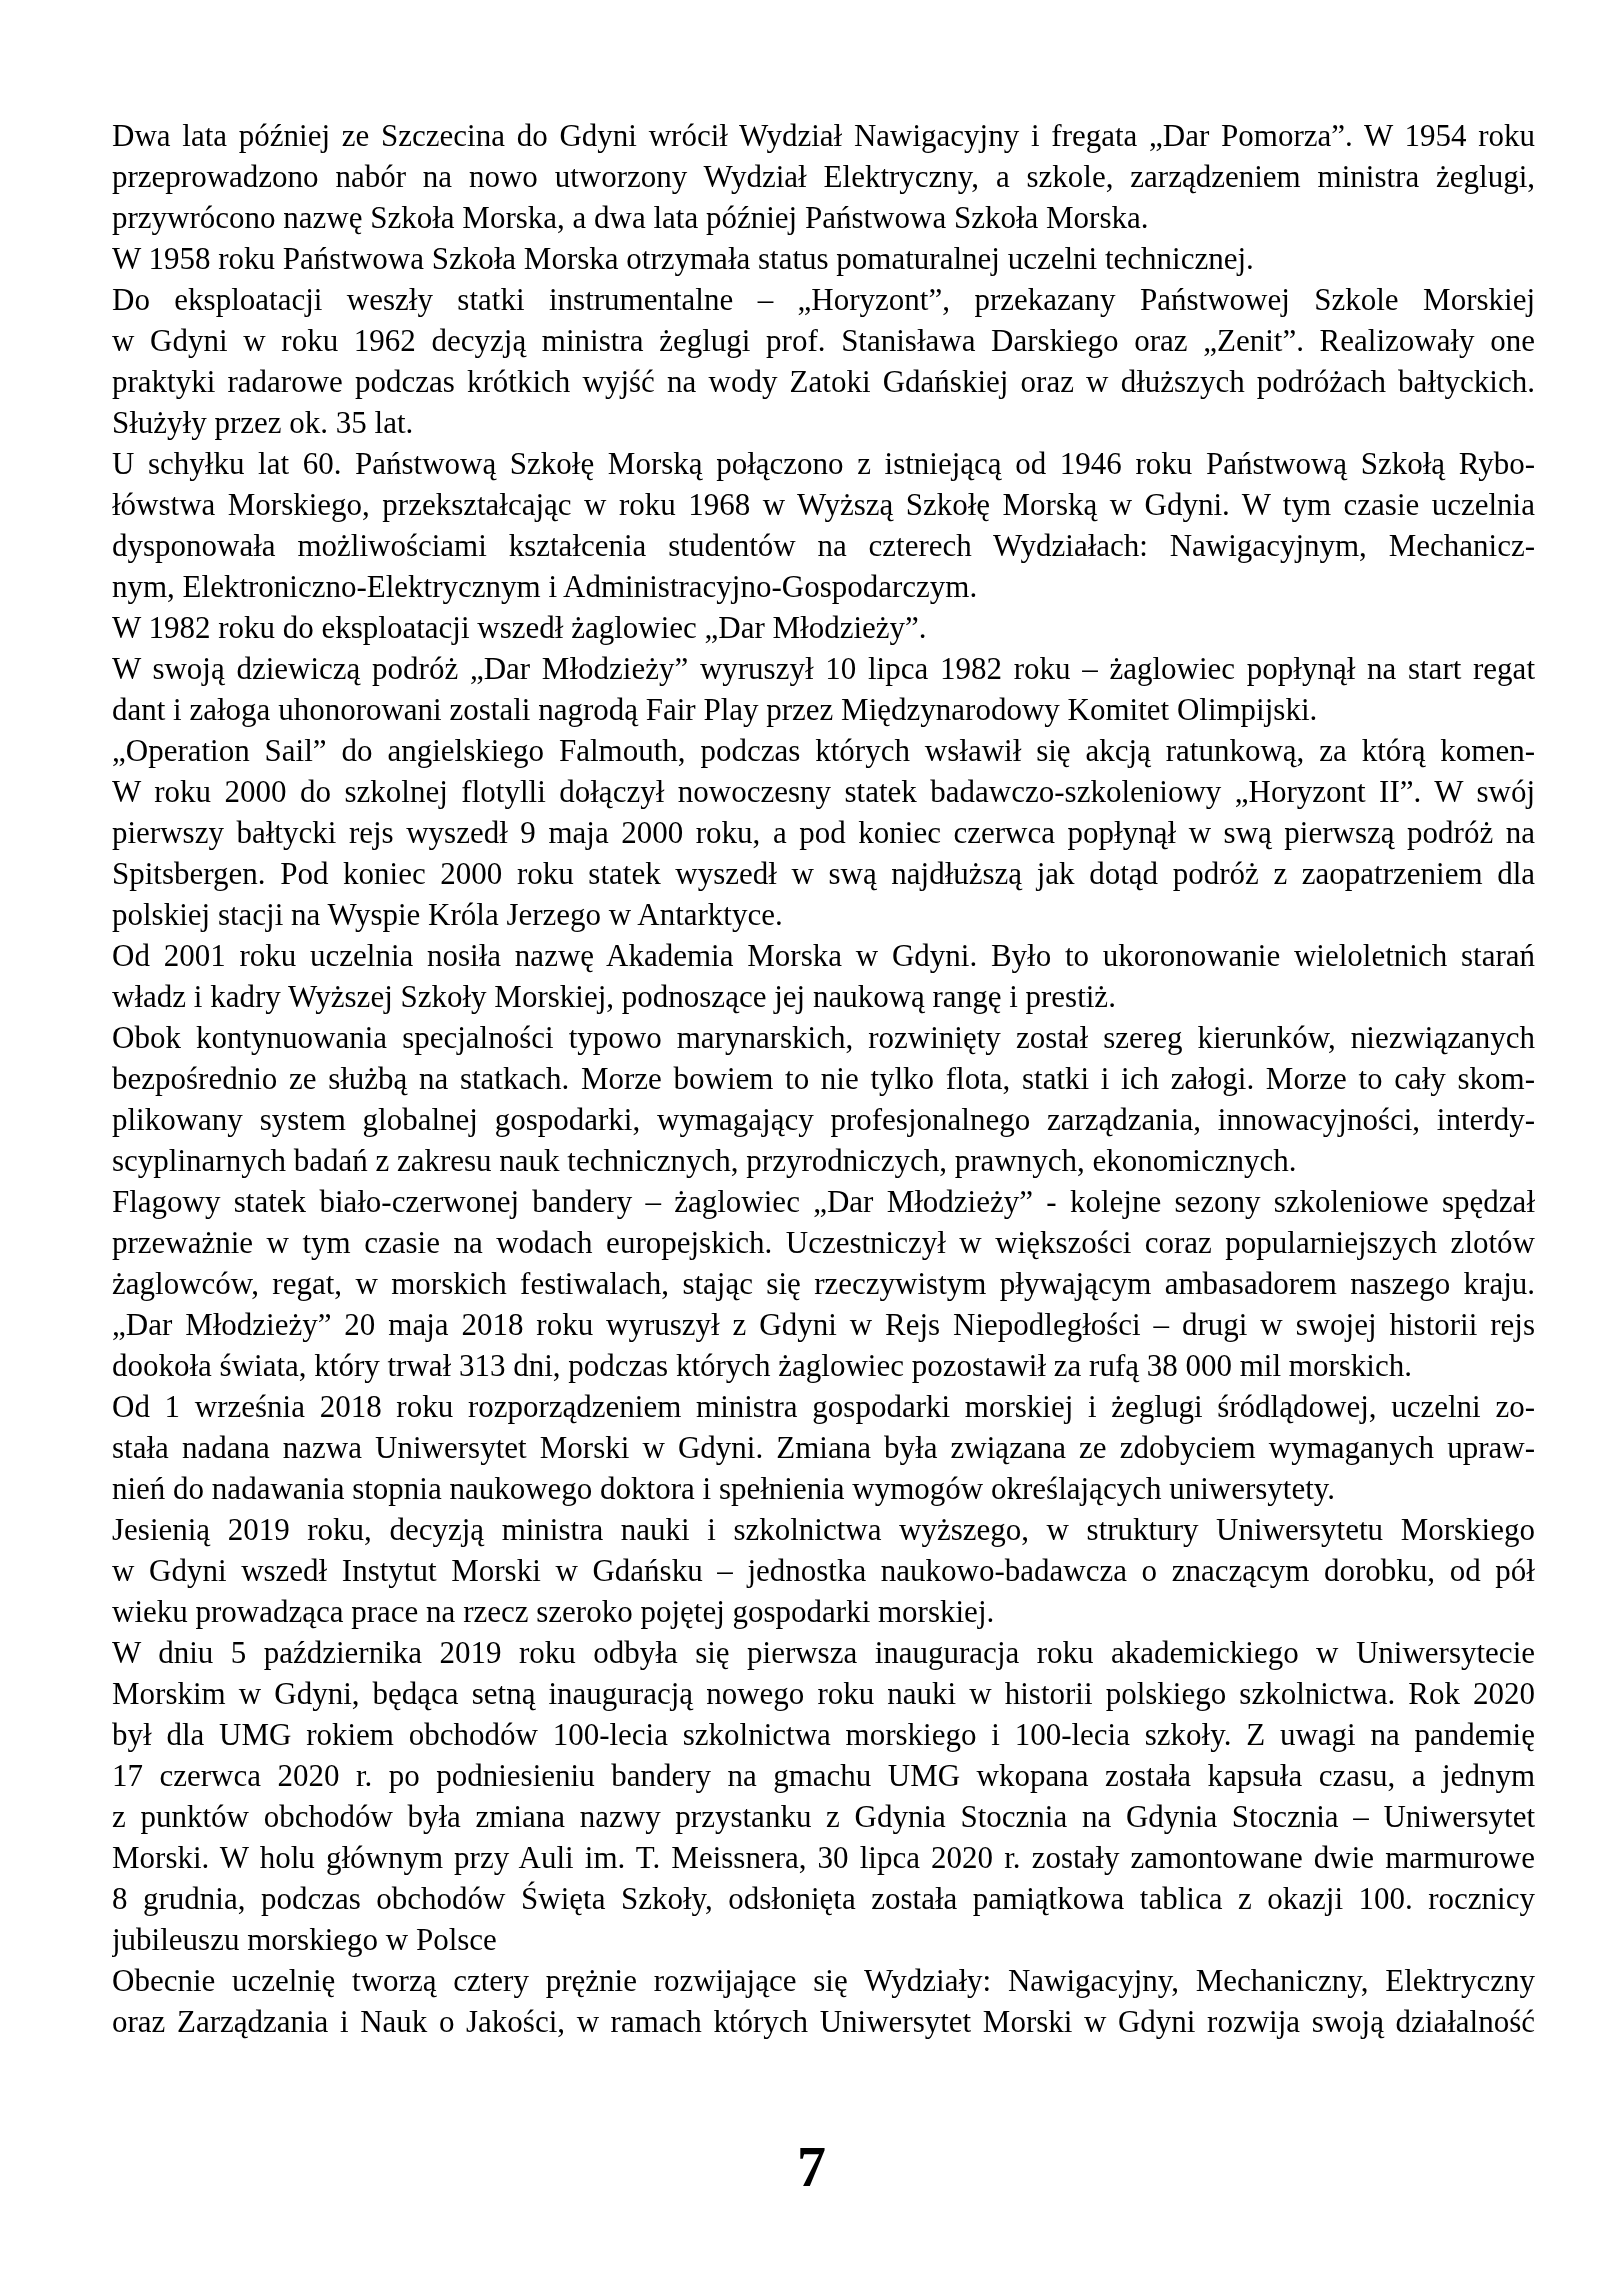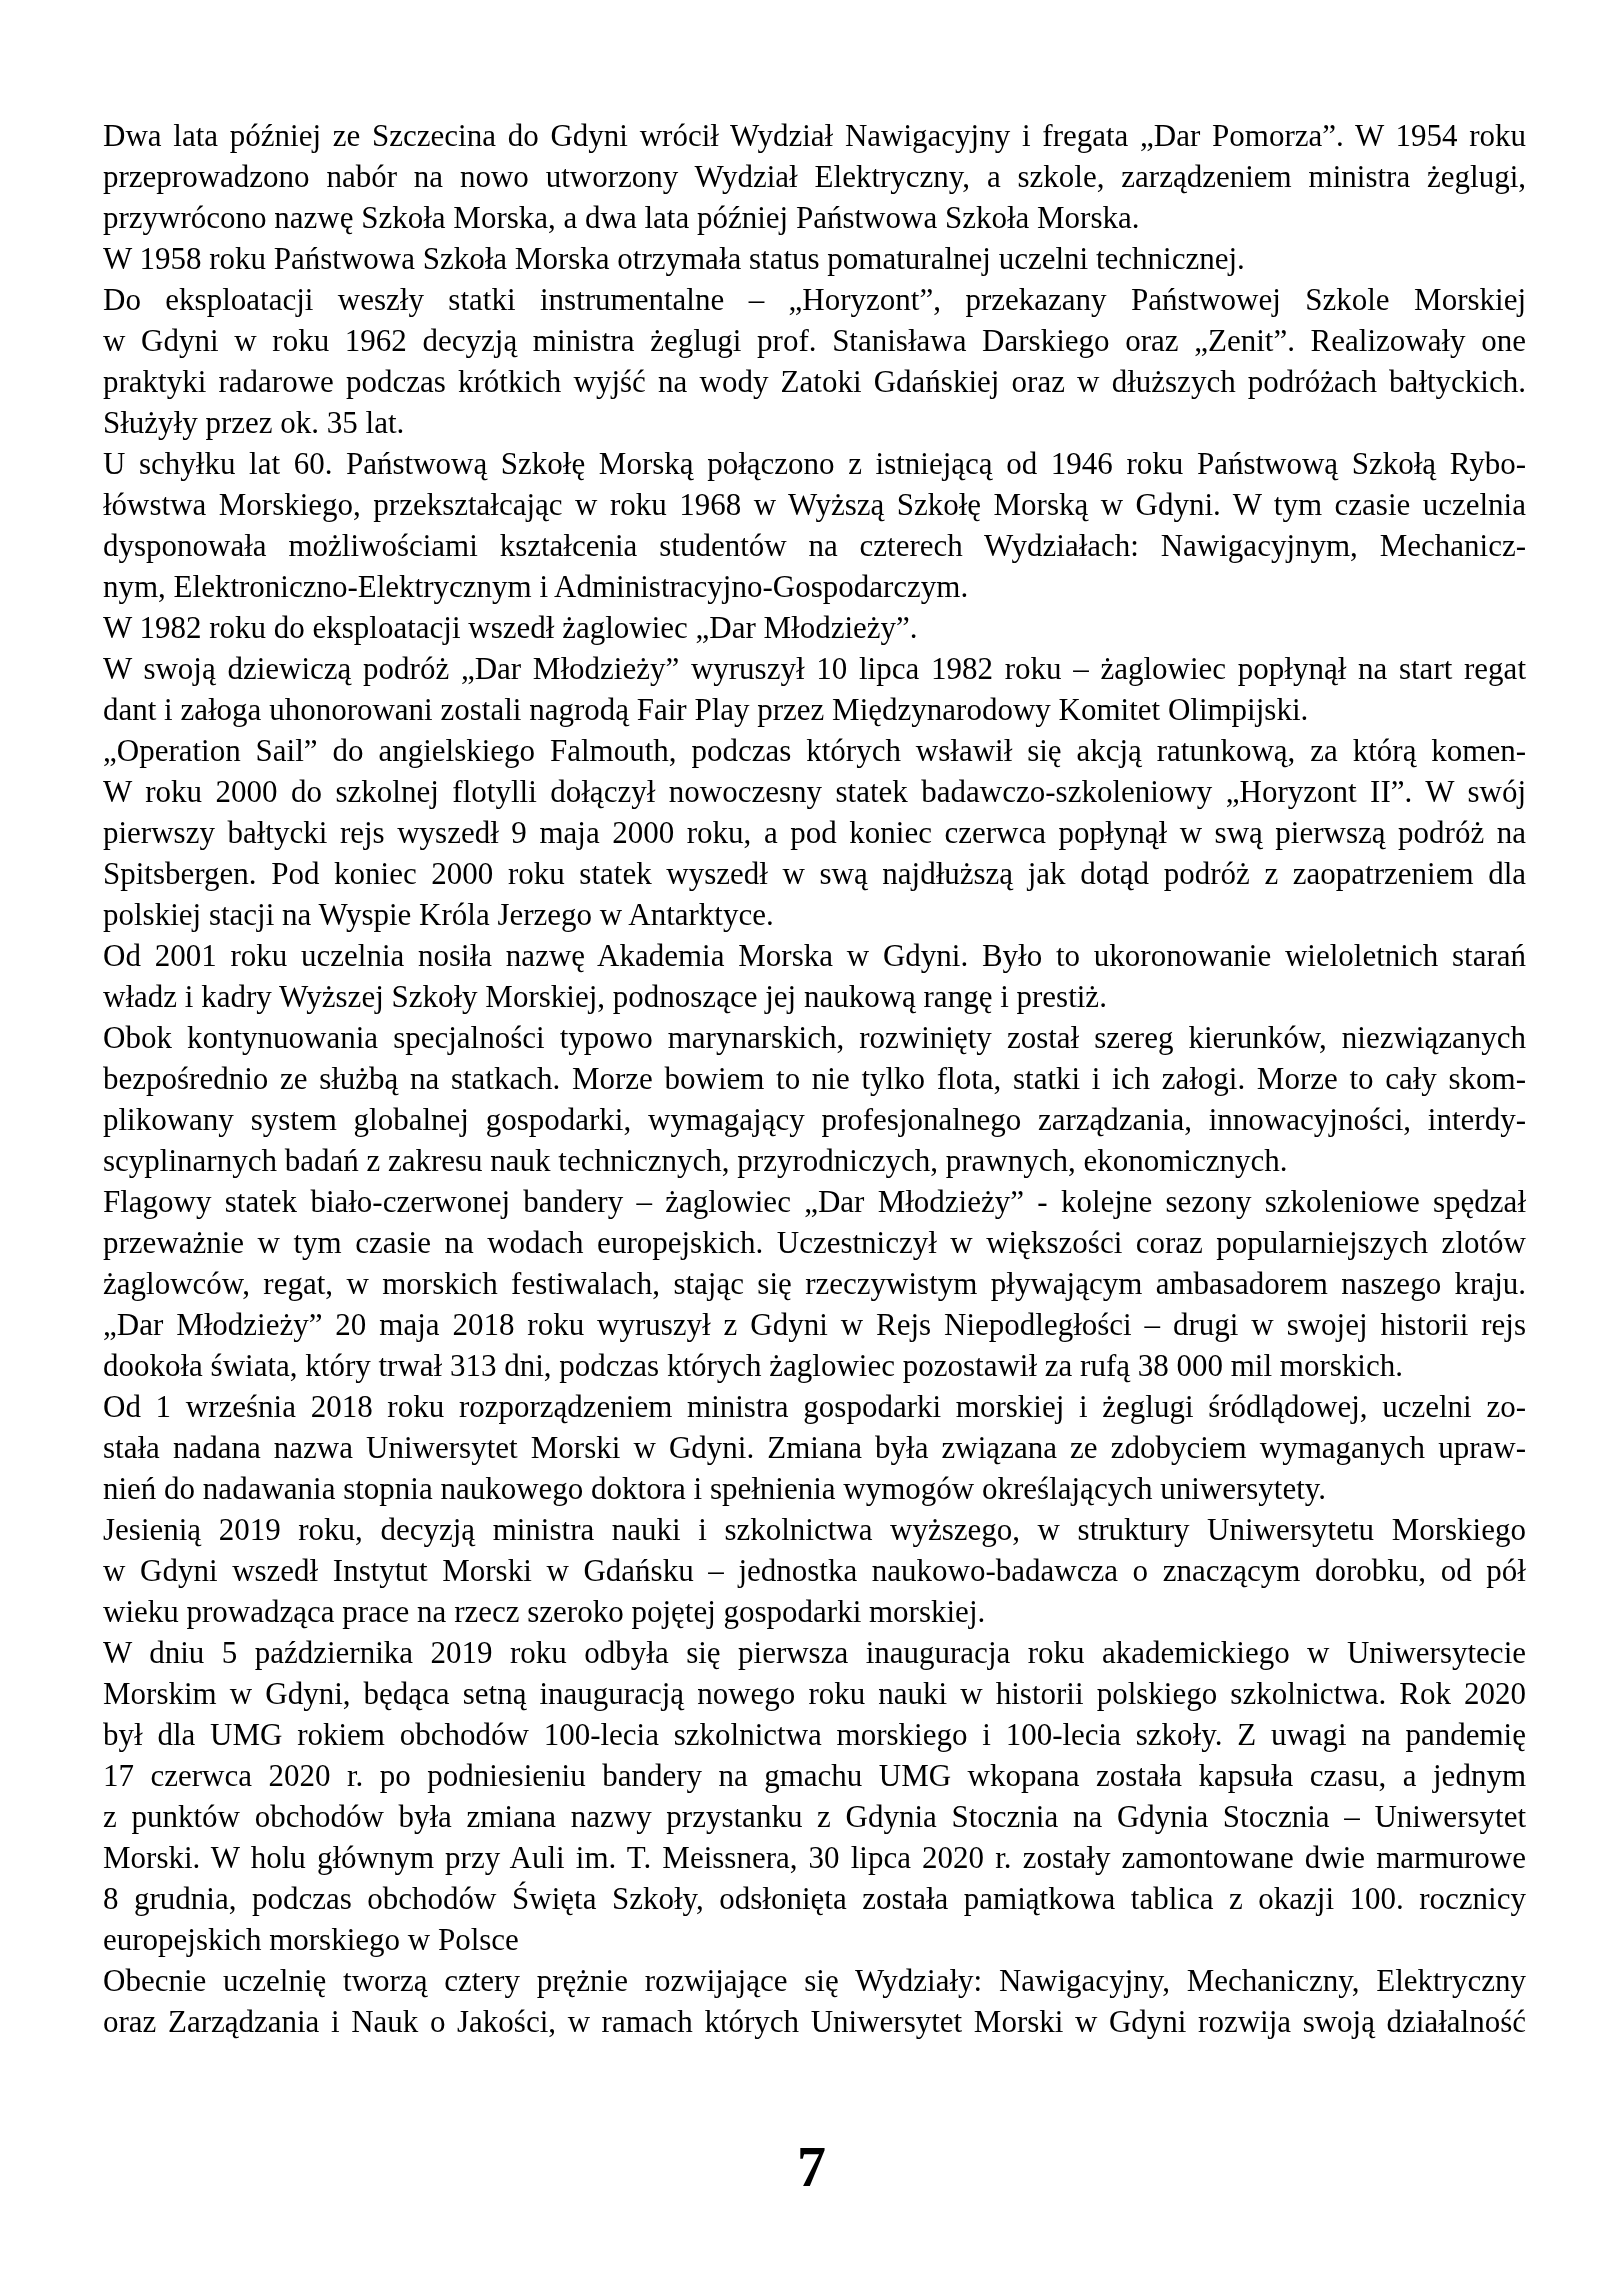--- a/index.html
+++ b/index.html
@@ -16,21 +16,21 @@
   .page {
     position: absolute;
     left: 0;
     top: 0;
     width: 1623px;
     height: 2295px;
     background: #ffffff;
   }
   .body-text {
     position: absolute;
-    left: 103px;
+    left: 112px;
     top: 115px;
     width: 1423px;
     font-family: "Liberation Serif", "DejaVu Serif", serif;
     font-size: 31px;
     line-height: 41px;
     color: #000000;
   }
   .line {
     display: block;
     white-space: nowrap;
@@ -98,19 +98,19 @@
       <span class="line">Jesienią 2019 roku, decyzją ministra nauki i szkolnictwa wyższego, w struktury Uniwersytetu Morskiego</span>
       <span class="line">w Gdyni wszedł Instytut Morski w Gdańsku – jednostka naukowo-badawcza o znaczącym dorobku, od pół</span>
       <span class="line last">wieku prowadząca prace na rzecz szeroko pojętej gospodarki morskiej.</span>
       <span class="line">W dniu 5 października 2019 roku odbyła się pierwsza inauguracja roku akademickiego w Uniwersytecie</span>
       <span class="line">Morskim w Gdyni, będąca setną inauguracją nowego roku nauki w historii polskiego szkolnictwa. Rok 2020</span>
       <span class="line">był dla UMG rokiem obchodów 100-lecia szkolnictwa morskiego i 100-lecia szkoły. Z uwagi na pandemię</span>
       <span class="line">17 czerwca 2020 r. po podniesieniu bandery na gmachu UMG wkopana została kapsuła czasu, a jednym</span>
       <span class="line">z punktów obchodów była zmiana nazwy przystanku z Gdynia Stocznia na Gdynia Stocznia – Uniwersytet</span>
       <span class="line">Morski. W holu głównym przy Auli im. T. Meissnera, 30 lipca 2020 r. zostały zamontowane dwie marmurowe</span>
       <span class="line">8 grudnia, podczas obchodów Święta Szkoły, odsłonięta została pamiątkowa tablica z okazji 100. rocznicy</span>
-      <span class="line last">europejskich morskiego w Polsce</span>
+      <span class="line last">jubileuszu morskiego w Polsce</span>
       <span class="line">Obecnie uczelnię tworzą cztery prężnie rozwijające się Wydziały: Nawigacyjny, Mechaniczny, Elektryczny</span>
       <span class="line">oraz Zarządzania i Nauk o Jakości, w ramach których Uniwersytet Morski w Gdyni rozwija swoją działalność</span>
     </div>
   <div class="page-number">7</div>
 </div>
 
 
 </body></html>

